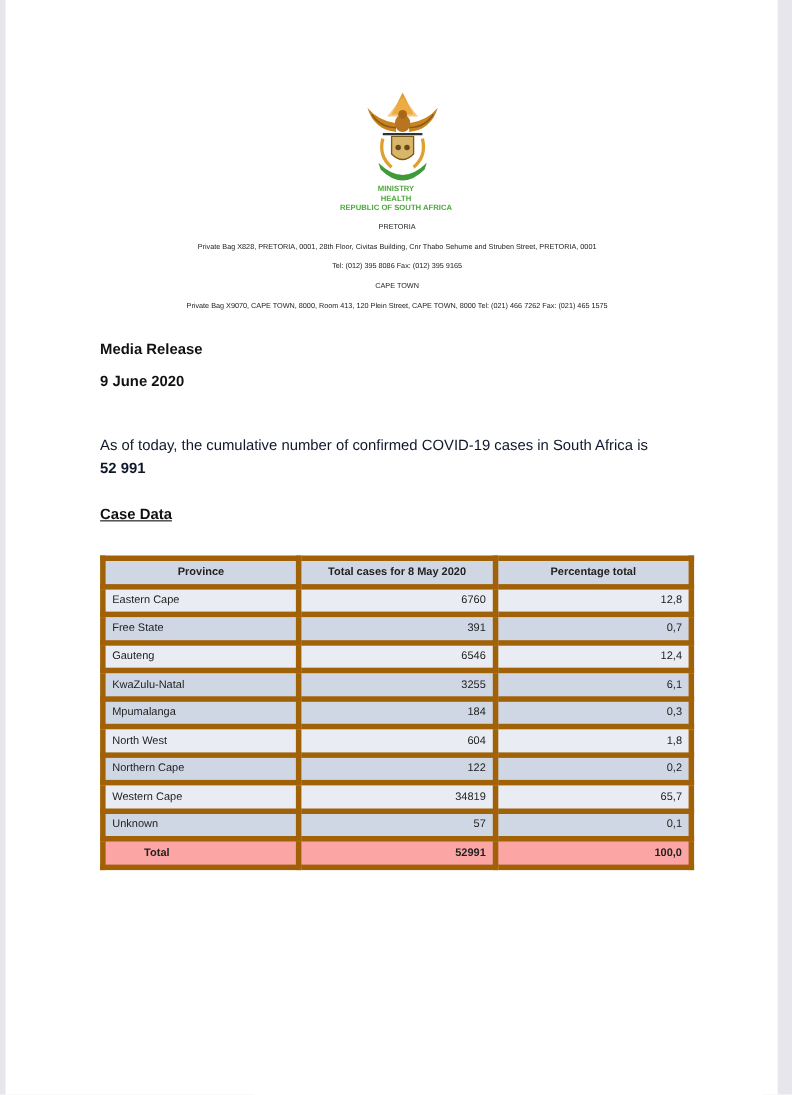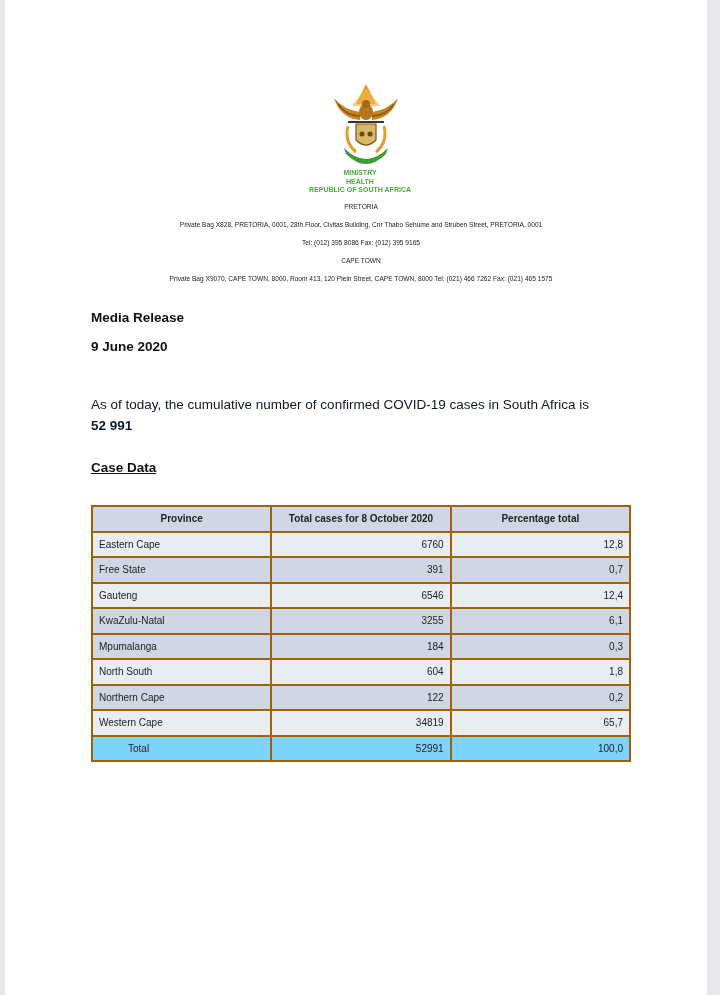--- a/index.html
+++ b/index.html
@@ -63,35 +63,35 @@
     }
     table.cases {
       position: absolute;
       left: 86px; top: 505px;
       width: 540px;
       border-collapse: collapse;
       font-size: 10px;
       color: #222;
     }
     table.cases th, table.cases td {
-      border: 2px solid #a16207;
+      border: 5px solid #a16207;
       height: 25.5px;
       padding: 0 6px;
       box-sizing: border-box;
     }
     table.cases th {
       background: #d0d7e4;
       font-weight: bold;
       text-align: center;
     }
     table.cases td.num { text-align: right; }
     table.cases td.name { text-align: left; }
     table.cases tr.odd td { background: #e9ecf3; }
     table.cases tr.even td { background: #d0d7e4; }
-    table.cases tr.total td { font-weight: normal; background: #7dd3fc; padding-left: 35px; }
+    table.cases tr.total td { font-weight: bold; background: #fca5a5; padding-left: 35px; }
     .col1 { width: 180px; }
     .col2 { width: 180px; }
     .col3 { width: 180px; }
   </style>
 </head>
 <body>
 
 <div class="page">
 
   <svg class="crest" viewBox="0 0 72 92">
@@ -138,21 +138,21 @@
     <div>As of today, the cumulative number of confirmed COVID-19 cases in South Africa is</div>
     <div style="font-weight:bold; margin-top:3px;">52 991</div>
   </div>
 
   <div class="section-title">Case Data</div>
 
   <table class="cases">
     <thead>
       <tr>
         <th class="col1">Province</th>
-        <th class="col2">Total cases for 8  October 2020</th>
+        <th class="col2">Total cases for 8  May 2020</th>
         <th class="col3">Percentage total</th>
       </tr>
     </thead>
     <tbody>
       <tr class="odd">
         <td class="name">Eastern Cape</td>
         <td class="num">6760</td>
         <td class="num">12,8</td>
       </tr>
       <tr class="even">
@@ -169,33 +169,38 @@
         <td class="name">KwaZulu-Natal</td>
         <td class="num">3255</td>
         <td class="num">6,1</td>
       </tr>
       <tr class="even">
         <td class="name">Mpumalanga</td>
         <td class="num">184</td>
         <td class="num">0,3</td>
       </tr>
       <tr class="odd">
-        <td class="name">North South</td>
+        <td class="name">North West</td>
         <td class="num">604</td>
         <td class="num">1,8</td>
       </tr>
       <tr class="even">
         <td class="name">Northern Cape</td>
         <td class="num">122</td>
         <td class="num">0,2</td>
       </tr>
       <tr class="odd">
         <td class="name">Western Cape</td>
         <td class="num">34819</td>
         <td class="num">65,7</td>
+      </tr>
+      <tr class="even">
+        <td class="name">Unknown</td>
+        <td class="num">57</td>
+        <td class="num">0,1</td>
       </tr>
       <tr class="total">
         <td class="name">Total</td>
         <td class="num">52991</td>
         <td class="num">100,0</td>
       </tr>
     </tbody>
   </table>
 
 </div>

